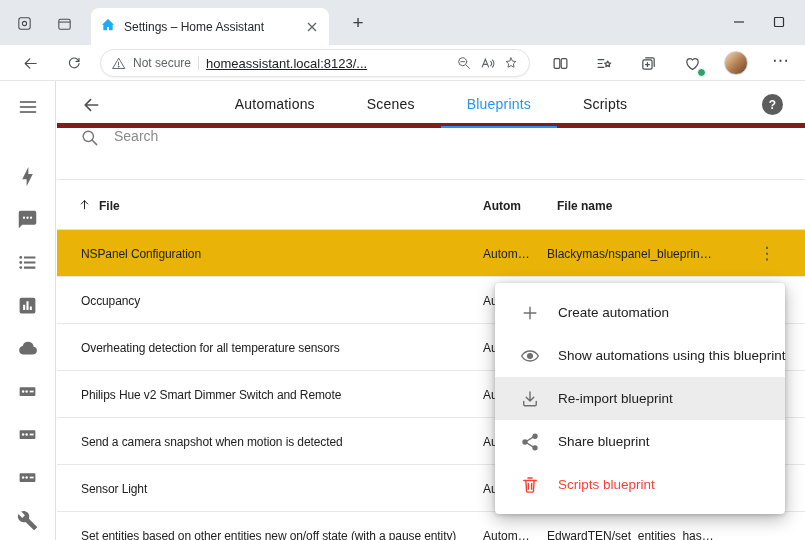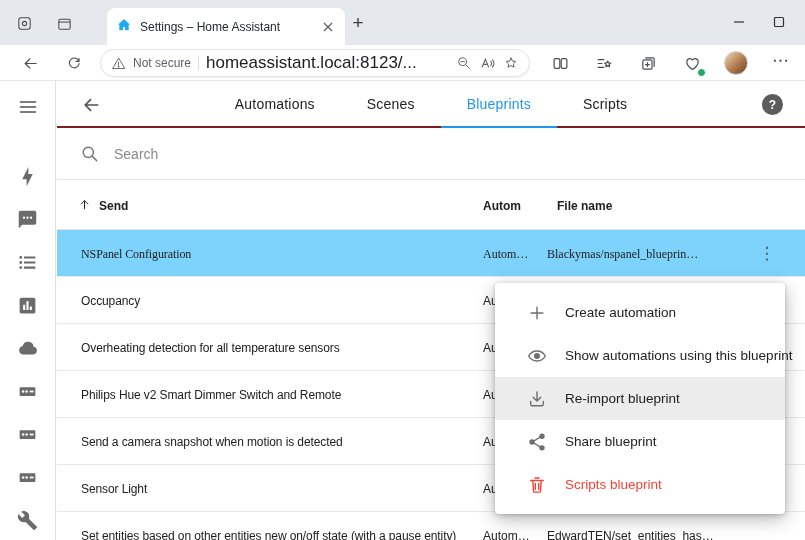--- a/index.html
+++ b/index.html
@@ -3,79 +3,79 @@
 <meta charset="utf-8">
 <style>
   * { margin:0; padding:0; box-sizing:border-box; }
   body { font-family:"Liberation Sans", sans-serif; background:#fff; }
   .win { position:relative; width:805px; height:540px; overflow:hidden; background:#fff; }
 
   
   .tabstrip { position:absolute; left:0; top:0; width:805px; height:45px; background:#e5e8ec; }
   .tsbtn { position:absolute; top:11px; width:24px; height:24px; display:flex; align-items:center; justify-content:center; border-radius:4px; }
   .tsbtn svg { stroke:#4a4d51; fill:none; stroke-width:1.5; }
-  .tab { position:absolute; left:107px; top:8px; width:238px; height:37px; background:#fff; border-radius:8px 8px 0 0; display:flex; align-items:center; padding:0 9px; gap:8px; }
+  .tab { position:absolute; left:91px; top:8px; width:238px; height:37px; background:#fff; border-radius:8px 8px 0 0; display:flex; align-items:center; padding:0 9px; gap:8px; }
   .tabtitle { flex:1; font-size:12px; color:#24292e; white-space:nowrap; overflow:hidden; text-overflow:ellipsis; }
   .tabclose { width:16px; height:16px; display:flex; align-items:center; justify-content:center; }
   .newtab { position:absolute; left:346px; top:11px; width:24px; height:24px; font-size:19px; color:#3c4043; display:flex; align-items:center; justify-content:center; }
   .wc { position:absolute; top:8px; width:28px; height:28px; display:flex; align-items:center; justify-content:center; }
   .wc svg { stroke:#333; fill:none; stroke-width:1.2; }
 
   
   .navbar { position:absolute; left:0; top:45px; width:805px; height:36px; background:#fff; border-bottom:1px solid #e4e6e9; }
   .navbtn { position:absolute; top:6px; width:24px; height:24px; display:flex; align-items:center; justify-content:center; }
   .navbtn svg { stroke:#4a4d51; fill:none; stroke-width:1.7; stroke-linecap:round; stroke-linejoin:round; }
   .addr { position:absolute; left:100px; top:4px; width:430px; height:28px; border:1px solid #e2e4e8; border-radius:14px; background:#fff; box-shadow:0 1px 2px rgba(0,0,0,.05); display:flex; align-items:center; padding:0 10px; gap:7px; }
   .addr svg { stroke:#5f6368; fill:none; stroke-width:1.5; stroke-linecap:round; }
   .addr-sec { font-size:12px; color:#5f6368; white-space:nowrap; }
   .addr-div { width:1px; height:14px; background:#dadce0; }
-  .addr-url { font-size:17px; color:#202124; white-space:nowrap; flex:1; overflow:hidden; }
+  .addr-url { font-size:13px; color:#202124; white-space:nowrap; flex:1; overflow:hidden;text-decoration:underline; }
   .avatar { position:absolute; left:724px; top:6px; width:24px; height:24px; border-radius:50%; background:linear-gradient(135deg,#e8c9a0 10%,#b07a4e 55%,#6e4426); border:1px solid #d0d3d7; }
   .more { position:absolute; left:772px; top:5px; font-size:17px; color:#3c4043; }
   .greendot { position:absolute; right:-2px; bottom:-2px; width:9px; height:9px; border-radius:50%; background:#27a567; border:1.5px solid #fff; }
 
   
   .sidebar { position:absolute; left:0; top:81px; width:56px; height:459px; background:#fff; border-right:1px solid #e0e0e0; display:flex; flex-direction:column; align-items:center; padding-top:14px; }
   .sbicon { width:24px; height:24px; display:flex; align-items:center; justify-content:center; }
   .sbicon svg { fill:#6b6b6b; stroke:none; }
   .sbicon.hamb { margin-bottom:26px; }
   .sbicon + .sbicon:not(.hamb) { margin-top:19px; }
   .main { position:absolute; left:57px; top:81px; width:748px; height:459px; background:#fff; }
 
-  .hahdr { position:relative; height:47px; border-bottom:2px solid #7f1d1d; }
+  .hahdr { position:relative; height:47px; border-bottom:5px solid #7f1d1d; }
   .haback { position:absolute; left:22px; top:12px; width:24px; height:24px; display:flex; align-items:center; justify-content:center; }
   .haback svg { stroke:#515151; fill:none; stroke-width:2; stroke-linecap:round; stroke-linejoin:round; }
   .hatabs { position:absolute; left:0; right:0; top:0; height:47px; display:flex; justify-content:center; }
   .hatab { padding:0 26px; font-size:14px; color:#212121; line-height:46px; letter-spacing:.2px; }
   .hatab.active { color:#2196f3; border-bottom:2px solid #2196f3; font-weight:500; }
   .helpbtn { position:absolute; right:22px; top:13px; width:21px; height:21px; border-radius:50%; background:#5c5c5c; color:#fff; font-size:12px; font-weight:bold; display:flex; align-items:center; justify-content:center; }
 
-  .searchrow { height:52px; border-bottom:1px solid #e6e6e6; display:flex; align-items:center; padding-left:23px; gap:15px; }
+  .searchrow { height:52px; border-bottom:1px solid #e6e6e6; display:flex; align-items:flex-start; padding-left:23px; gap:15px; }
   .searchrow svg { stroke:#757575; fill:none; stroke-width:1.8; stroke-linecap:round; }
   .searchtext { font-size:14px; color:#8a8a8a; }
 
   .thead { position:relative; height:50px; border-bottom:1px solid #e0e0e0; font-size:12px; font-weight:bold; color:#212121; }
   .thead span { position:absolute; top:19px; }
   .sorticon { position:absolute; left:21px; top:18px; }
   .sorticon svg { stroke:#212121; fill:none; stroke-width:1.8; stroke-linecap:round; stroke-linejoin:round; }
   .th-name { left:42px; }
   .th-type { left:426px; }
   .th-file { left:500px; }
 
   .row { position:relative; height:47px; border-bottom:1px solid #e8e8e8; font-size:12px; color:#212121; }
-  .row.hl { background:#7dd3fc;font-family:Liberation Serif, serif; }
+  .row.hl { background:#eab308; }
   .row span { position:absolute; top:17px; white-space:nowrap; overflow:hidden; }
   .c-name { left:24px; width:398px; letter-spacing:-0.1px; }
   .c-type { left:426px; width:58px; }
   .c-file { left:490px; width:200px; }
   .c-dots { left:700px; top:13px !important; font-size:17px; color:#555; width:20px; text-align:center; }
 
   
   .menu { position:absolute; left:495px; top:283px; width:290px; background:#fff; border-radius:4px; box-shadow:0 5px 18px rgba(0,0,0,.3), 0 1px 4px rgba(0,0,0,.18); padding:8px 0; z-index:50; }
-  .mi { height:43px; display:flex; align-items:center; padding-left:32px; gap:18px; }
+  .mi { height:43px; display:flex; align-items:center; padding-left:25px; gap:18px; }
   .mi.hover { background:#ececec; }
   .mi svg { stroke:#6f6f6f; fill:none; stroke-width:1.7; stroke-linecap:round; stroke-linejoin:round; flex:0 0 auto; }
   .mi-label { font-size:13.5px; color:#212121; white-space:nowrap; }
   .mi.danger .mi-label { color:#f44336; }
   .mi.danger svg { stroke:#f44336; }
 </style>
 </head>
 <body>
 
 <div class="win">
@@ -276,21 +276,21 @@
         </svg>
       <span class="searchtext">Search</span>
     </div>
 
     <div class="thead">
       <span class="sorticon" style="top:18px">
         <svg width="13" height="13" viewBox="0 0 24 24">
             <path d="M12 20V5M6 11l6-6 6 6"></path>
           </svg>
       </span>
-      <span class="th-name">Send</span>
+      <span class="th-name">File</span>
       <span class="th-type">Autom</span>
       <span class="th-file">File name</span>
     </div>
 
     <div class="row hl">
       <span class="c-name">NSPanel Configuration</span>
       <span class="c-type">Autom…</span>
       <span class="c-file">Blackymas/nspanel_blueprin…</span>
       <span class="c-dots">⋮</span>
     </div>

